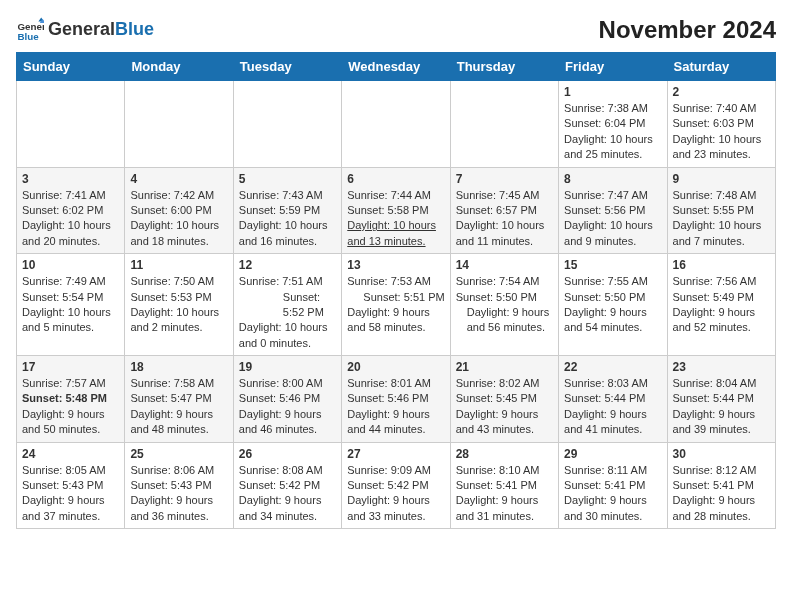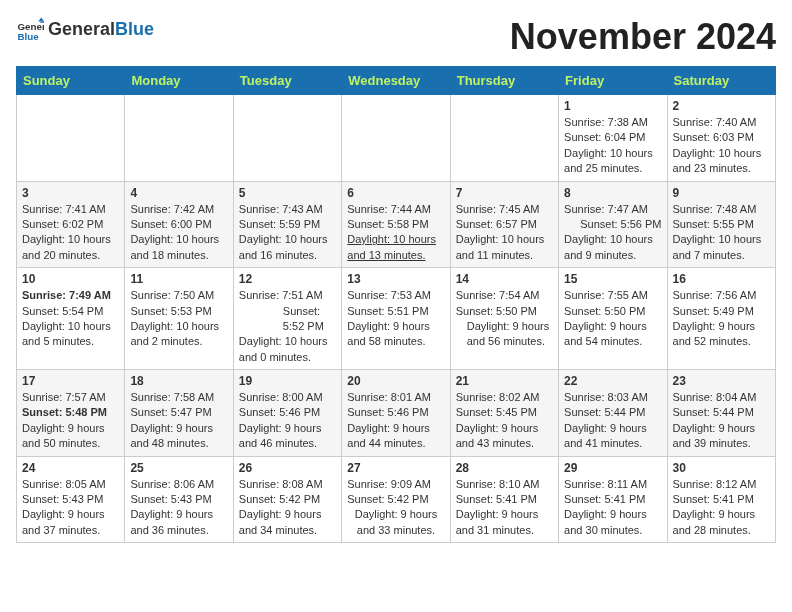--- a/index.html
+++ b/index.html
@@ -29,36 +29,36 @@
     .logo-general { color: #333; }
     .logo-blue { color: #1a6faf; }
     .logo-icon {
       width: 28px;
       height: 28px;
     }
     .title-area {
       text-align: right;
     }
     .month-title {
-      font-size: 36px;
+      font-size: 24px;
       font-weight: bold;
       color: #222;
     }
     .location-title {
       font-size: 14px;
       color: #444;
     }
     .calendar-table {
       width: 100%;
       border-collapse: collapse;
       margin-top: 8px;
     }
     .calendar-table th {
       background-color: #1a6faf;
-      color: #bef264;
+      color: #ffffff;
       text-align: left;
       padding: 6px 6px;
       font-size: 13px;
       border: 1px solid #1a6faf;
     }
     .calendar-table td {
       border: 1px solid #ccc;
       vertical-align: top;
       padding: 4px 5px;
       width: calc(100% / 7);
@@ -162,53 +162,53 @@
         </td>
         <td>
           <div class="day-number">7</div>
           <div style="line-height: 1.4;">Sunrise: 7:45 AM</div>
           <div style="line-height: 1.4;">Sunset: 6:57 PM</div>
           <div style="line-height: 1.4;">Daylight: 10 hours and 11 minutes.</div>
         </td>
         <td>
           <div class="day-number">8</div>
           <div style="line-height: 1.4;">Sunrise: 7:47 AM</div>
-          <div style="line-height: 1.4; text-align: right;">Sunset: 5:56 PM</div>
+          <div style="line-height: 1.4;">Sunset: 5:56 PM</div>
           <div style="line-height: 1.4;">Daylight: 10 hours and 9 minutes.</div>
         </td>
         <td>
           <div class="day-number">9</div>
           <div style="line-height: 1.4;">Sunrise: 7:48 AM</div>
           <div style="line-height: 1.4;">Sunset: 5:55 PM</div>
           <div style="line-height: 1.4;">Daylight: 10 hours and 7 minutes.</div>
         </td>
       </tr>
       <tr>
         <td>
           <div class="day-number">10</div>
-          <div style="line-height: 1.4; font-weight: bold;">Sunrise: 7:49 AM</div>
+          <div style="line-height: 1.4;">Sunrise: 7:49 AM</div>
           <div style="line-height: 1.4;">Sunset: 5:54 PM</div>
           <div style="line-height: 1.4;">Daylight: 10 hours and 5 minutes.</div>
         </td>
         <td>
           <div class="day-number">11</div>
           <div style="line-height: 1.4;">Sunrise: 7:50 AM</div>
           <div style="line-height: 1.4;">Sunset: 5:53 PM</div>
           <div style="line-height: 1.4;">Daylight: 10 hours and 2 minutes.</div>
         </td>
         <td>
           <div class="day-number">12</div>
           <div style="line-height: 1.4;">Sunrise: 7:51 AM</div>
           <div style="line-height: 1.4; margin-left: 44px;">Sunset: 5:52 PM</div>
           <div style="line-height: 1.4;">Daylight: 10 hours and 0 minutes.</div>
         </td>
         <td>
           <div class="day-number">13</div>
           <div style="line-height: 1.4;">Sunrise: 7:53 AM</div>
-          <div style="line-height: 1.4;">Sunset: 5:51 PM</div>
+          <div style="line-height: 1.4; text-align: right;">Sunset: 5:51 PM</div>
           <div style="line-height: 1.4;">Daylight: 9 hours and 58 minutes.</div>
         </td>
         <td>
           <div class="day-number">14</div>
           <div style="line-height: 1.4;">Sunrise: 7:54 AM</div>
           <div style="line-height: 1.4;">Sunset: 5:50 PM</div>
           <div style="line-height: 1.4; margin-left: 11px;">Daylight: 9 hours and 56 minutes.</div>
         </td>
         <td>
           <div class="day-number">15</div>
@@ -283,21 +283,21 @@
         <td>
           <div class="day-number">26</div>
           <div style="line-height: 1.4;">Sunrise: 8:08 AM</div>
           <div style="line-height: 1.4;">Sunset: 5:42 PM</div>
           <div style="line-height: 1.4;">Daylight: 9 hours and 34 minutes.</div>
         </td>
         <td>
           <div class="day-number">27</div>
           <div style="line-height: 1.4;">Sunrise: 9:09 AM</div>
           <div style="line-height: 1.4;">Sunset: 5:42 PM</div>
-          <div style="line-height: 1.4; text-align: center;">Daylight: 9 hours and 33 minutes.</div>
+          <div style="line-height: 1.4;">Daylight: 9 hours and 33 minutes.</div>
         </td>
         <td>
           <div class="day-number">28</div>
           <div style="line-height: 1.4;">Sunrise: 8:10 AM</div>
           <div style="line-height: 1.4;">Sunset: 5:41 PM</div>
           <div style="line-height: 1.4;">Daylight: 9 hours and 31 minutes.</div>
         </td>
         <td>
           <div class="day-number">29</div>
           <div style="line-height: 1.4;">Sunrise: 8:11 AM</div>

